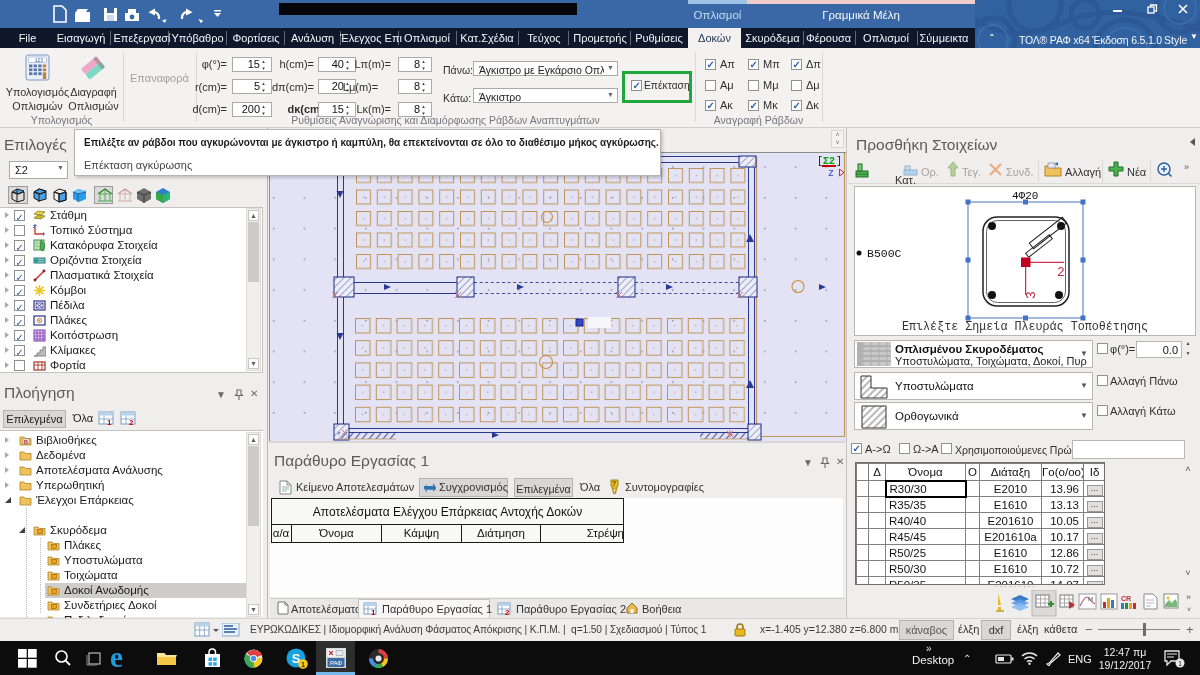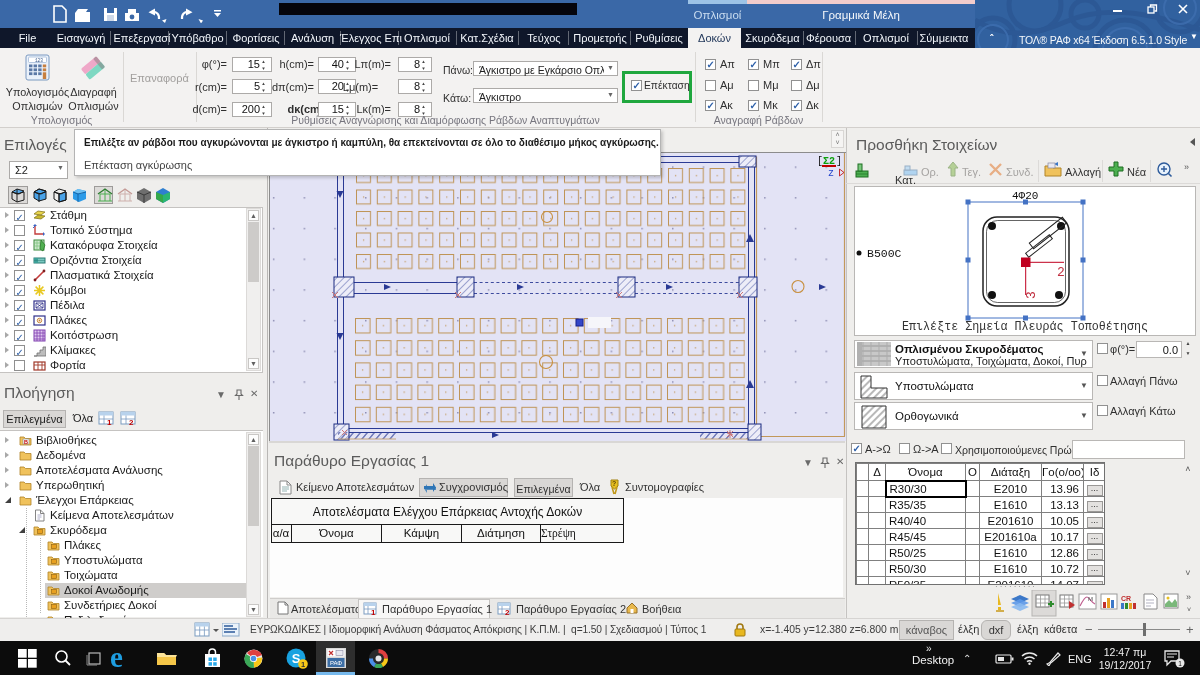--- a/index.html
+++ b/index.html
@@ -185,21 +185,21 @@
     </svg>
 <div class="abs tbtxt" style="left:625px;top:481px;">Συντομογραφίες</div>
 
 <div class="abs" style="left:270px;top:498px;width:573px;height:99px;background:#FDFDFD;"></div>
 <div class="abs" style="left:271px;top:498px;width:353px;height:27px;border:1.4px solid #1A1A1A;background:#F8F8F7;font-size:12px;color:#111;text-align:center;line-height:26px;">Αποτελέσματα Ελέγχου Επάρκειας Αντοχής Δοκών</div>
 <div class="abs" style="left:271px;top:525px;height:18px;background:#F8F8F7;border:1.4px solid #1A1A1A;border-top:none;width:353px;"></div>
 <div class="abs" style="left:271px;top:525px;width:21px;height:18px;border-right:1px solid #1A1A1A;font-size:11.5px;color:#111;text-align:center;line-height:17px;">α/α</div>
 <div class="abs" style="left:292px;top:525px;width:90px;height:18px;border-right:1px solid #1A1A1A;font-size:11.5px;color:#111;text-align:center;line-height:17px;">Όνομα</div>
 <div class="abs" style="left:382px;top:525px;width:80px;height:18px;border-right:1px solid #1A1A1A;font-size:11.5px;color:#111;text-align:center;line-height:17px;">Κάμψη</div>
 <div class="abs" style="left:462px;top:525px;width:79px;height:18px;border-right:1px solid #1A1A1A;font-size:11.5px;color:#111;text-align:center;line-height:17px;">Διάτμηση</div>
-<div class="abs" style="left:541px;top:525px;width:83px;height:18px;font-size:11.5px;color:#111;text-align:left;line-height:17px;font-family:Liberation Serif, serif;">Στρέψη</div>
+<div class="abs" style="left:541px;top:525px;width:83px;height:18px;font-size:11.5px;color:#111;text-align:right;line-height:17px;">Στρέψη</div>
 
 <div class="abs" style="left:270px;top:598px;width:575px;height:20px;background:#E9E8E6;border-top:1px solid #CFCDCB;"></div>
 <svg class="abs" style="left:276px;top:601px;" width="13" height="14" viewBox="0 0 13 14">
       <path d="M2 1h7l3 3v9H2z" fill="#fff" stroke="#777"></path>
       <path d="M9 1v3h3" fill="none" stroke="#777"></path>
     </svg>
 <div class="btab" style="left:291px;top:600px;font-size:11px;">Αποτελέσματα</div>
 <div class="abs" style="left:358px;top:599px;width:132px;height:19px;background:#F8F7F6;border:1px solid #C5C3C1;border-bottom:none;"></div>
 <svg class="abs" style="left:363px;top:602px;" width="16" height="14" viewBox="0 0 16 14">
       <rect x="1" y="1" width="12" height="11" fill="#fff" stroke="#7A9BC0"></rect>
@@ -562,28 +562,20 @@
           <path d="M1 3h4l1.5 1.5H12V11H1z" fill="#F0C25C" stroke="#B08428" stroke-width=".8"></path>
         </svg>
         <em style="left:36px;">Υπερωθητική</em>
       </div>
  <div class="tree-row" style="top:60px;">
         <span class="ar" style="border:none;width:0;height:0;border-bottom:6px solid #404040;border-left:6px solid transparent;"></span>
         <svg class="ticon" style="left:19px;" viewBox="0 0 13 13">
           <path d="M1 3h4l1.5 1.5H12V11H1z" fill="#F0C25C" stroke="#B08428" stroke-width=".8"></path>
         </svg>
         <em style="left:36px;">Έλεγχοι Επάρκειας</em>
-      </div>
- <div class="tree-row" style="top:75px;">
-        <svg class="ticon" style="left:33px;" viewBox="0 0 13 13">
-          <path d="M2.5 1h5L11 4.5V12h-8.5z" fill="#fff" stroke="#777" stroke-width=".9"></path>
-          <path d="M7.5 1v3.5H11" fill="none" stroke="#777" stroke-width=".9"></path>
-          <path d="M4.5 6h4M4.5 8h4M4.5 10h2.5" stroke="#99B" stroke-width=".8"></path>
-        </svg>
-        <em style="left:50px;">Κείμενα Αποτελεσμάτων</em>
       </div>
  <div class="tree-row" style="top:90px;">
         <span class="ar" style="left:19px;border:none;width:0;height:0;border-bottom:6px solid #404040;border-left:6px solid transparent;"></span>
         <svg class="ticon" style="left:33px;" viewBox="0 0 13 13">
           <path d="M1 3h4l1.5 1.5H12V11H1z" fill="#F0C25C" stroke="#B08428" stroke-width=".8"></path>
           <rect x="4.5" y="5.5" width="5" height="4" fill="#E8A020" stroke="#906010" stroke-width=".6"></rect>
         </svg>
         <em style="left:50px;">Σκυρόδεμα</em>
       </div>
  <div class="tree-row" style="top:105px;">
@@ -1025,21 +1017,21 @@
   <path d="M2 3h9M2 6h13M2 9h11" stroke="#2E5B9B" stroke-width="1.4"></path>
  </svg>
  <div class="abs" style="left:250px;top:5px;white-space:nowrap;font-size:10.2px;letter-spacing:-0.1px;">ΕΥΡΩΚΩΔΙΚΕΣ | Ιδιομορφική Ανάλυση Φάσματος Απόκρισης | Κ.Π.Μ. |&nbsp; q=1.50 | Σχεδιασμού | Τύπος 1</div>
  <svg class="abs" style="left:733px;top:3px;" width="14" height="16" viewBox="0 0 14 16">
   <rect x="2" y="7" width="10" height="7" rx="1" fill="#E8B820" stroke="#A07810"></rect>
   <path d="M4 7V5a3 3 0 016 0v2" fill="none" stroke="#A07810" stroke-width="1.6"></path>
  </svg>
  <div class="abs" style="left:760px;top:5px;white-space:nowrap;font-size:10.4px;">x=-1.405 y=12.380 z=6.800 m</div>
  <div class="abs pressed" style="left:899px;top:1px;width:55px;height:20px;text-align:center;line-height:19px;color:#555;">κάναβος</div>
  <div class="abs" style="left:958px;top:4px;color:#333;">έλξη</div>
- <div class="abs pressed" style="left:981px;top:1px;width:30px;height:20px;text-align:center;line-height:19px;color:#333;border-radius:6px;">dxf</div>
+ <div class="abs pressed" style="left:981px;top:1px;width:30px;height:20px;text-align:center;line-height:19px;color:#333;">dxf</div>
  <div class="abs" style="left:1017px;top:4px;color:#333;">έλξη</div>
  <div class="abs" style="left:1044px;top:4px;color:#333;">κάθετα</div>
  <div class="abs" style="left:1085px;top:3px;color:#666;font-size:13px;">−</div>
  <div class="abs" style="left:1098px;top:10px;width:82px;height:1px;background:#8A8A8A;"></div>
  <div class="abs" style="left:1143px;top:4px;width:3px;height:13px;background:#6E6E6E;"></div>
  <div class="abs" style="left:1186px;top:3px;color:#666;font-size:13px;">+</div>
 </div>
 <div id="taskbar">
  <svg class="abs" style="left:18px;top:8px;" width="19" height="19" viewBox="0 0 19 19">
   <g fill="#fff">

